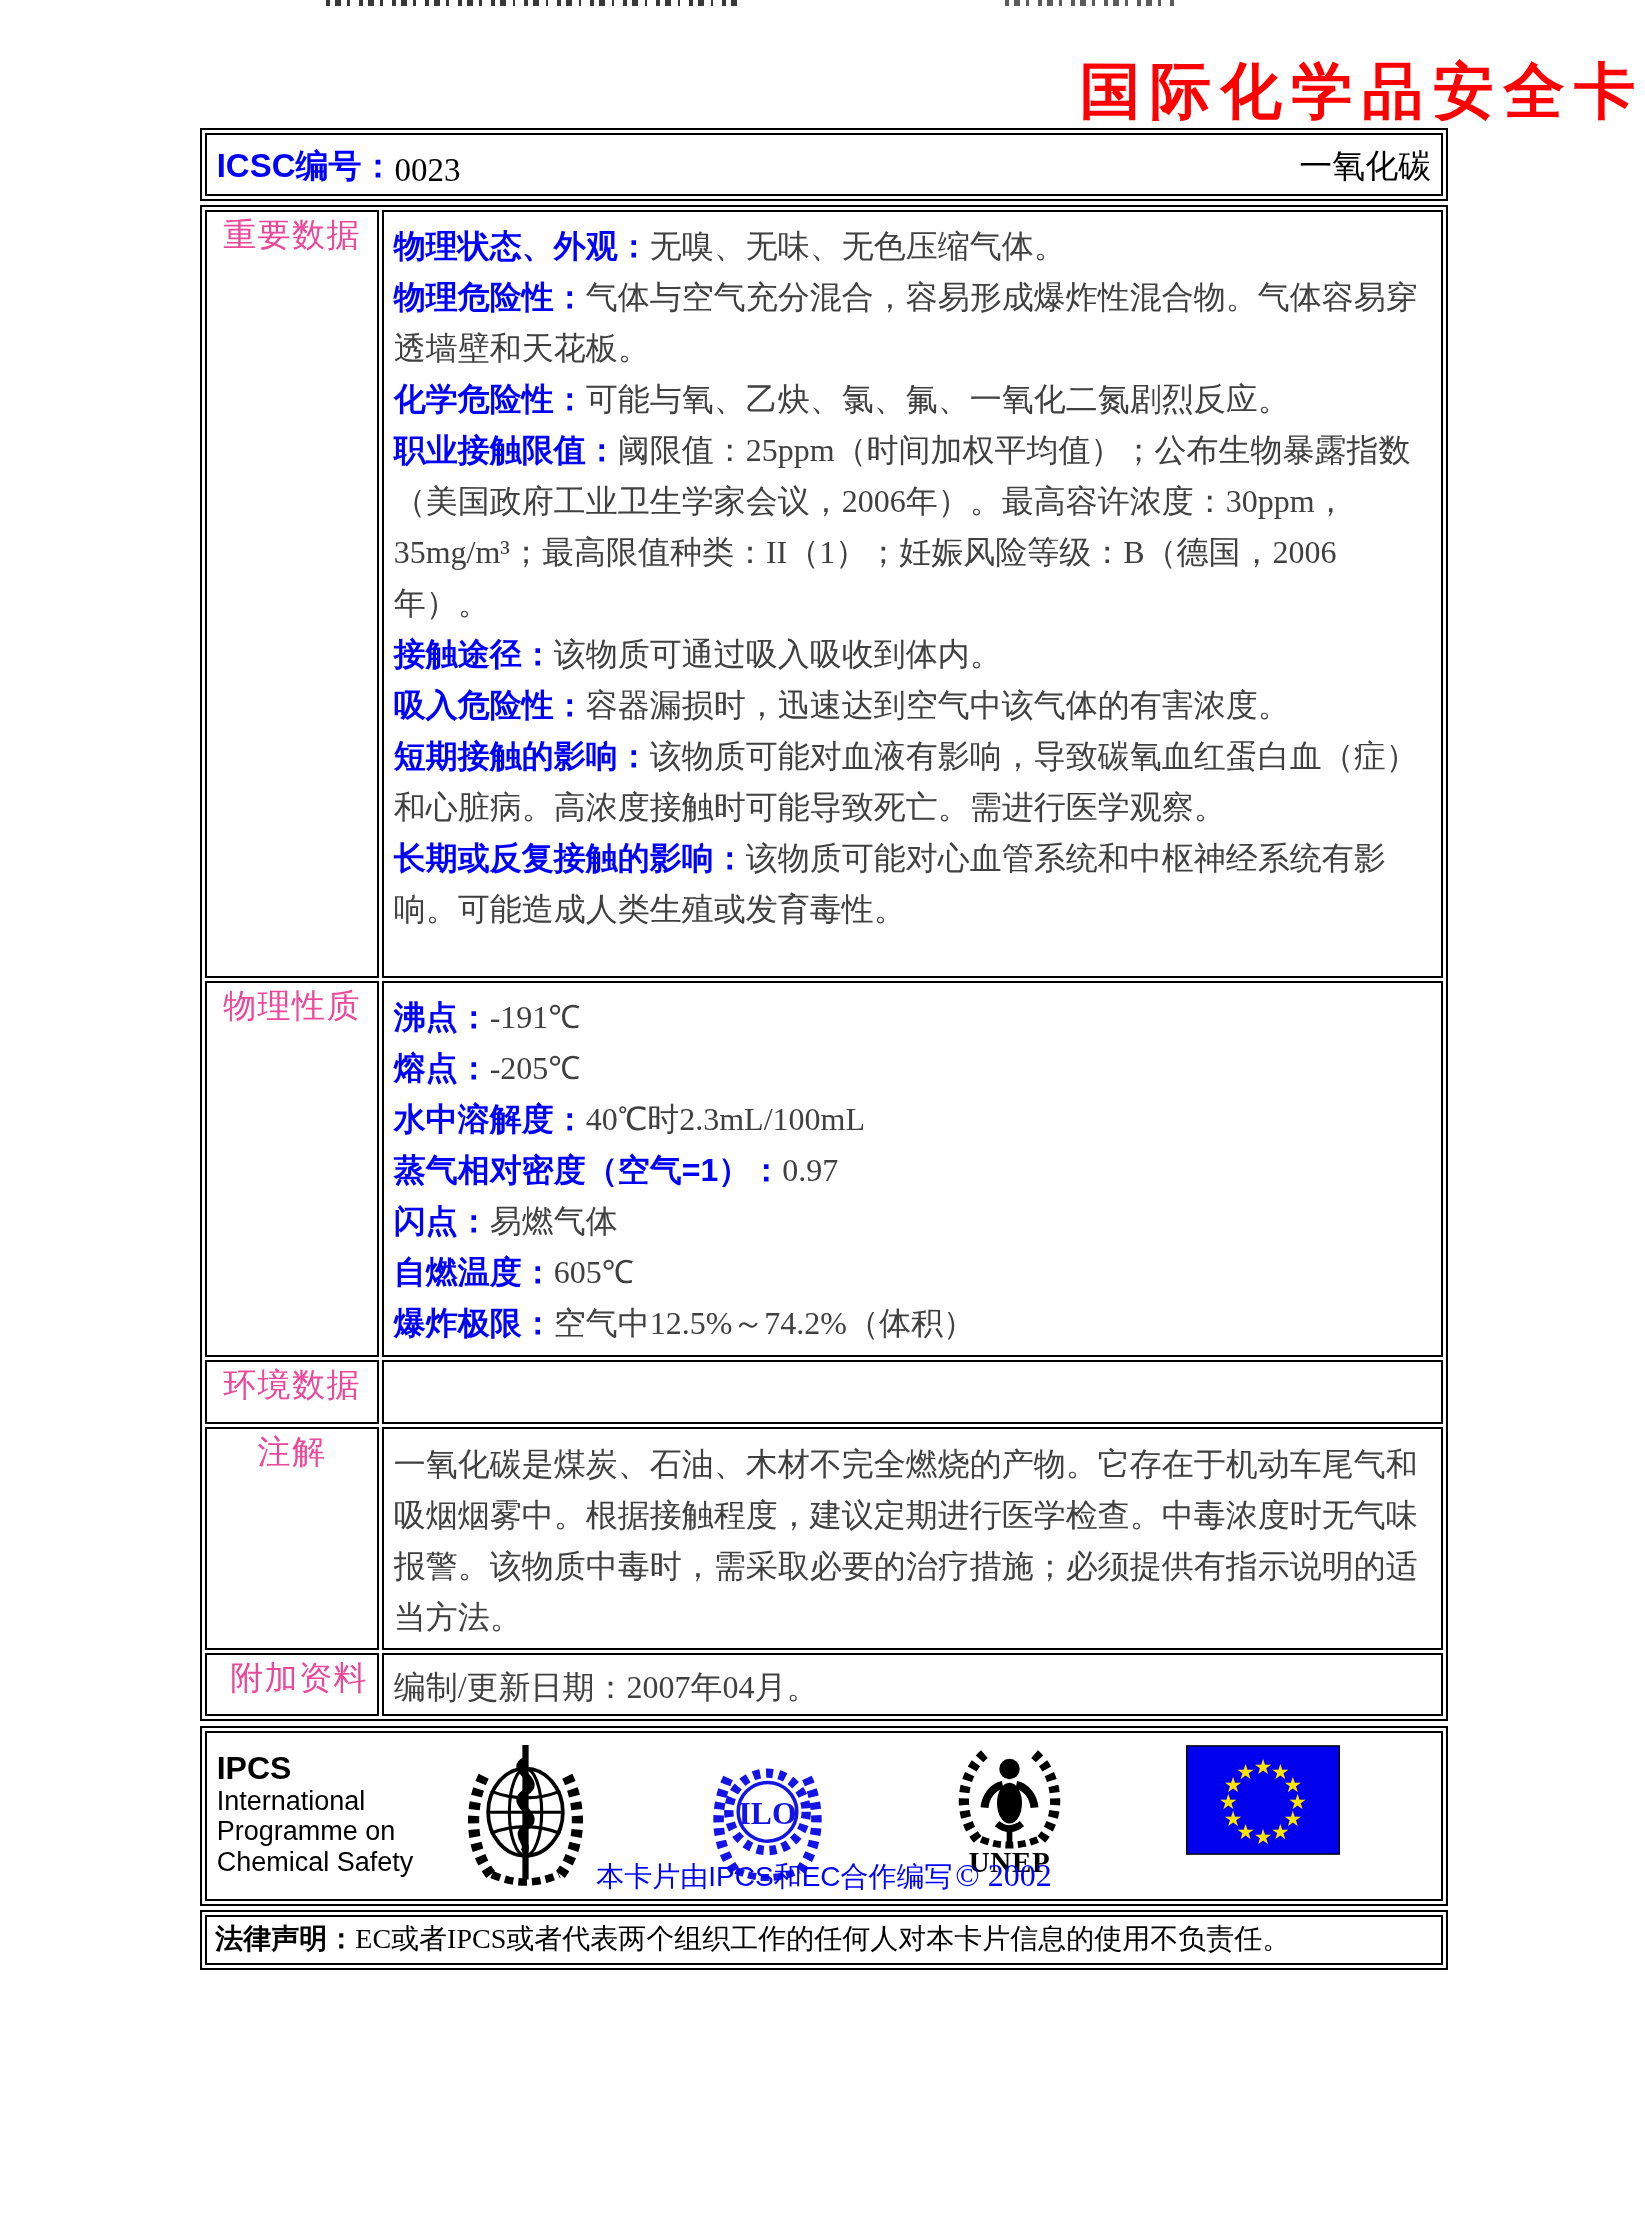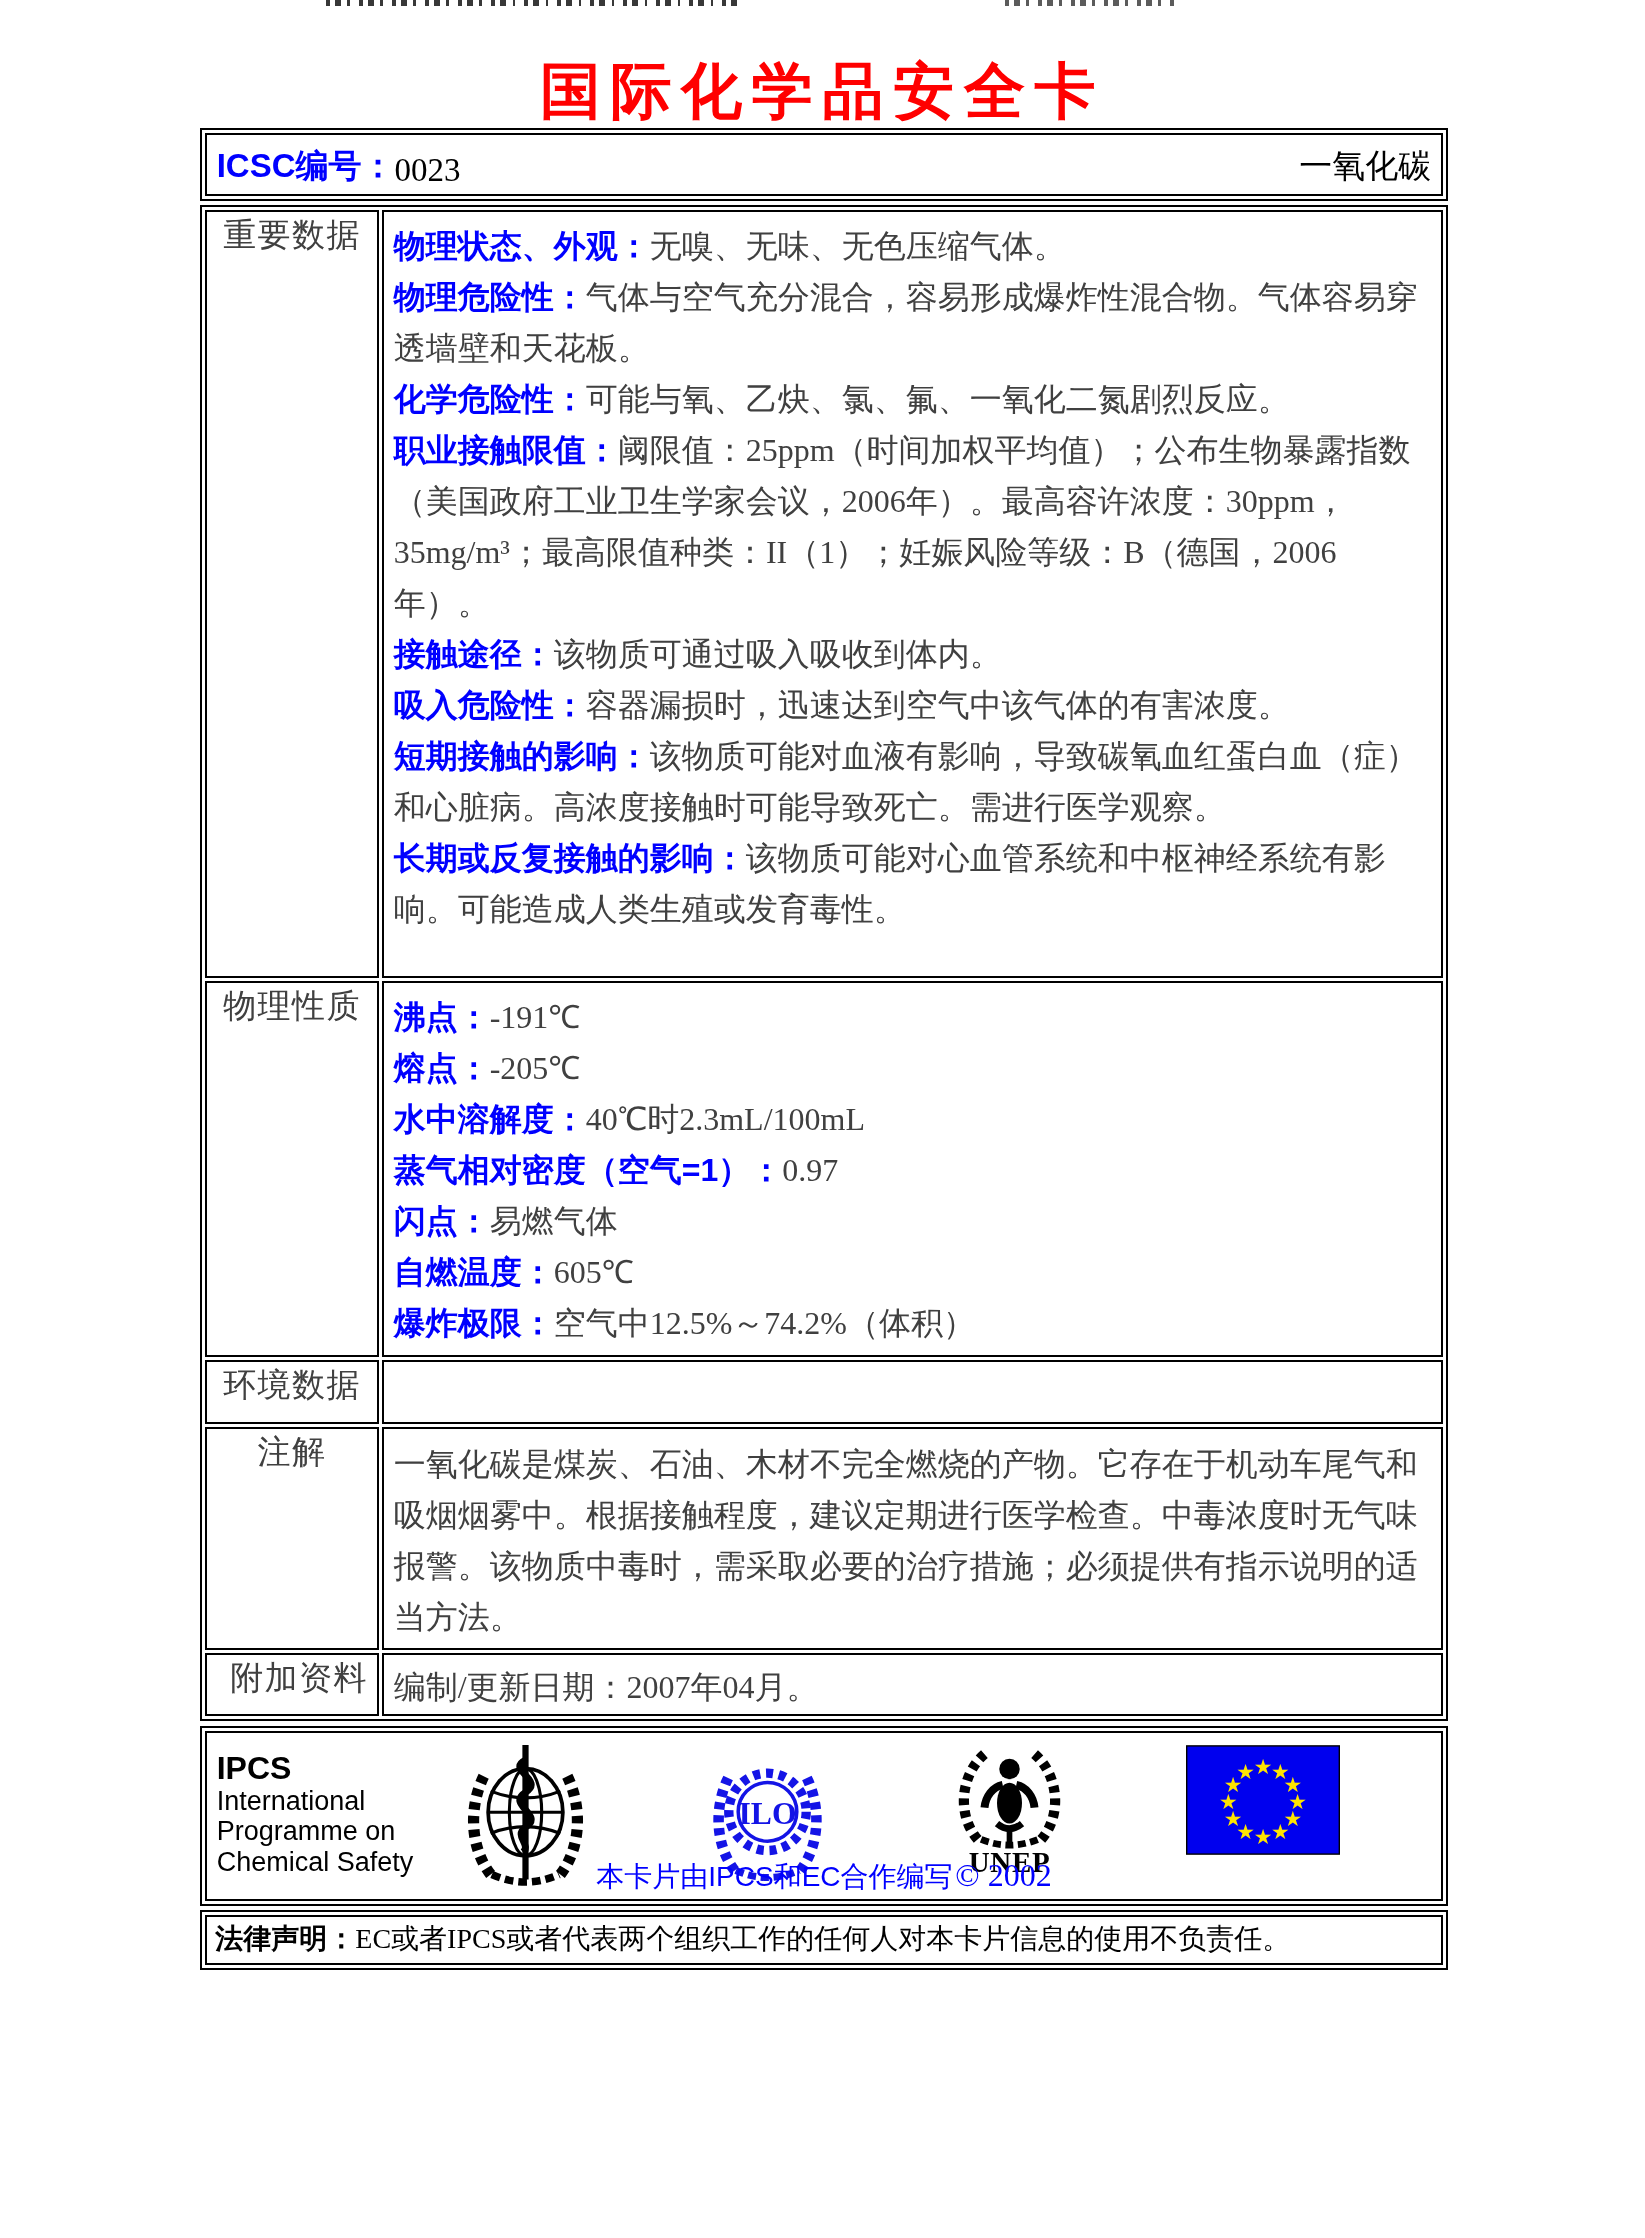--- a/index.html
+++ b/index.html
@@ -8,21 +8,21 @@
     font-family:"Liberation Serif", serif; color:#000; overflow:hidden;
   }
   
   .top-clip { position:absolute; top:0; height:6.2px; opacity:.85;
     background:repeating-linear-gradient(90deg,#151515 0 4.2px,transparent 4.2px 9px,#151515 9px 15.2px,transparent 15.2px 21.5px,#151515 21.5px 23.6px,transparent 23.6px 33px);
   }
   .top-clip.frag-1 { left:326px; width:416px; }
   .top-clip.frag-2 { left:1005px; width:170px; opacity:.7; }
 
   .doc-title {
-    margin:0; padding-top:60px; text-align:center;
+    margin:0; padding-top:60px; text-align:right;
     font-size:61px; line-height:64px; font-weight:bold;
     letter-spacing:9.7px; color:#ff0000;
     font-family:"Liberation Serif", serif;
   }
 
   table.sec {
     width:1248px; margin:4.2px 0 0 200px;
     border:2.8px solid #000; border-collapse:separate; border-spacing:3.5px;
     background:#fff; table-layout:fixed;
   }
@@ -31,21 +31,21 @@
 
   
   td.hdr-cell { height:50px; padding:4.2px 9.7px; }
   .hdr-flex { display:flex; align-items:flex-end; height:100%; font-size:33px; }
   .hdr-right { margin-left:auto; font-size:33px; }
 
   .blue-b { color:#0000ff; font-weight:bold; font-family:"Liberation Sans", sans-serif; }
 
   
   td.label-cell { width:168px; vertical-align:middle; text-align:center; }
-  .row-label { color:#404040; font-size:33px; font-family:"Liberation Sans", sans-serif; letter-spacing:1.4px; }
+  .row-label { color:#ec4899; font-size:33px; font-family:"Liberation Sans", sans-serif; letter-spacing:1.4px; }
   td.content-cell { padding:9.7px 11px 5.5px 9.7px; font-size:32px; line-height:51px; }
   .item { margin:0; }
   .item .lab { color:#0000ff; font-weight:bold; font-family:"Liberation Sans", sans-serif; }
   .item .val { color:#404040; }
 
   
   td.footer-cell { height:166px; position:relative; padding:0; }
   .ipcs-block { position:absolute; left:9.7px; top:18px; font-family:"Liberation Sans", sans-serif; }
   .ipcs-title { font-size:32px; font-weight:bold; line-height:35px; }
   .ipcs-line { font-size:27px; line-height:30.5px; }

